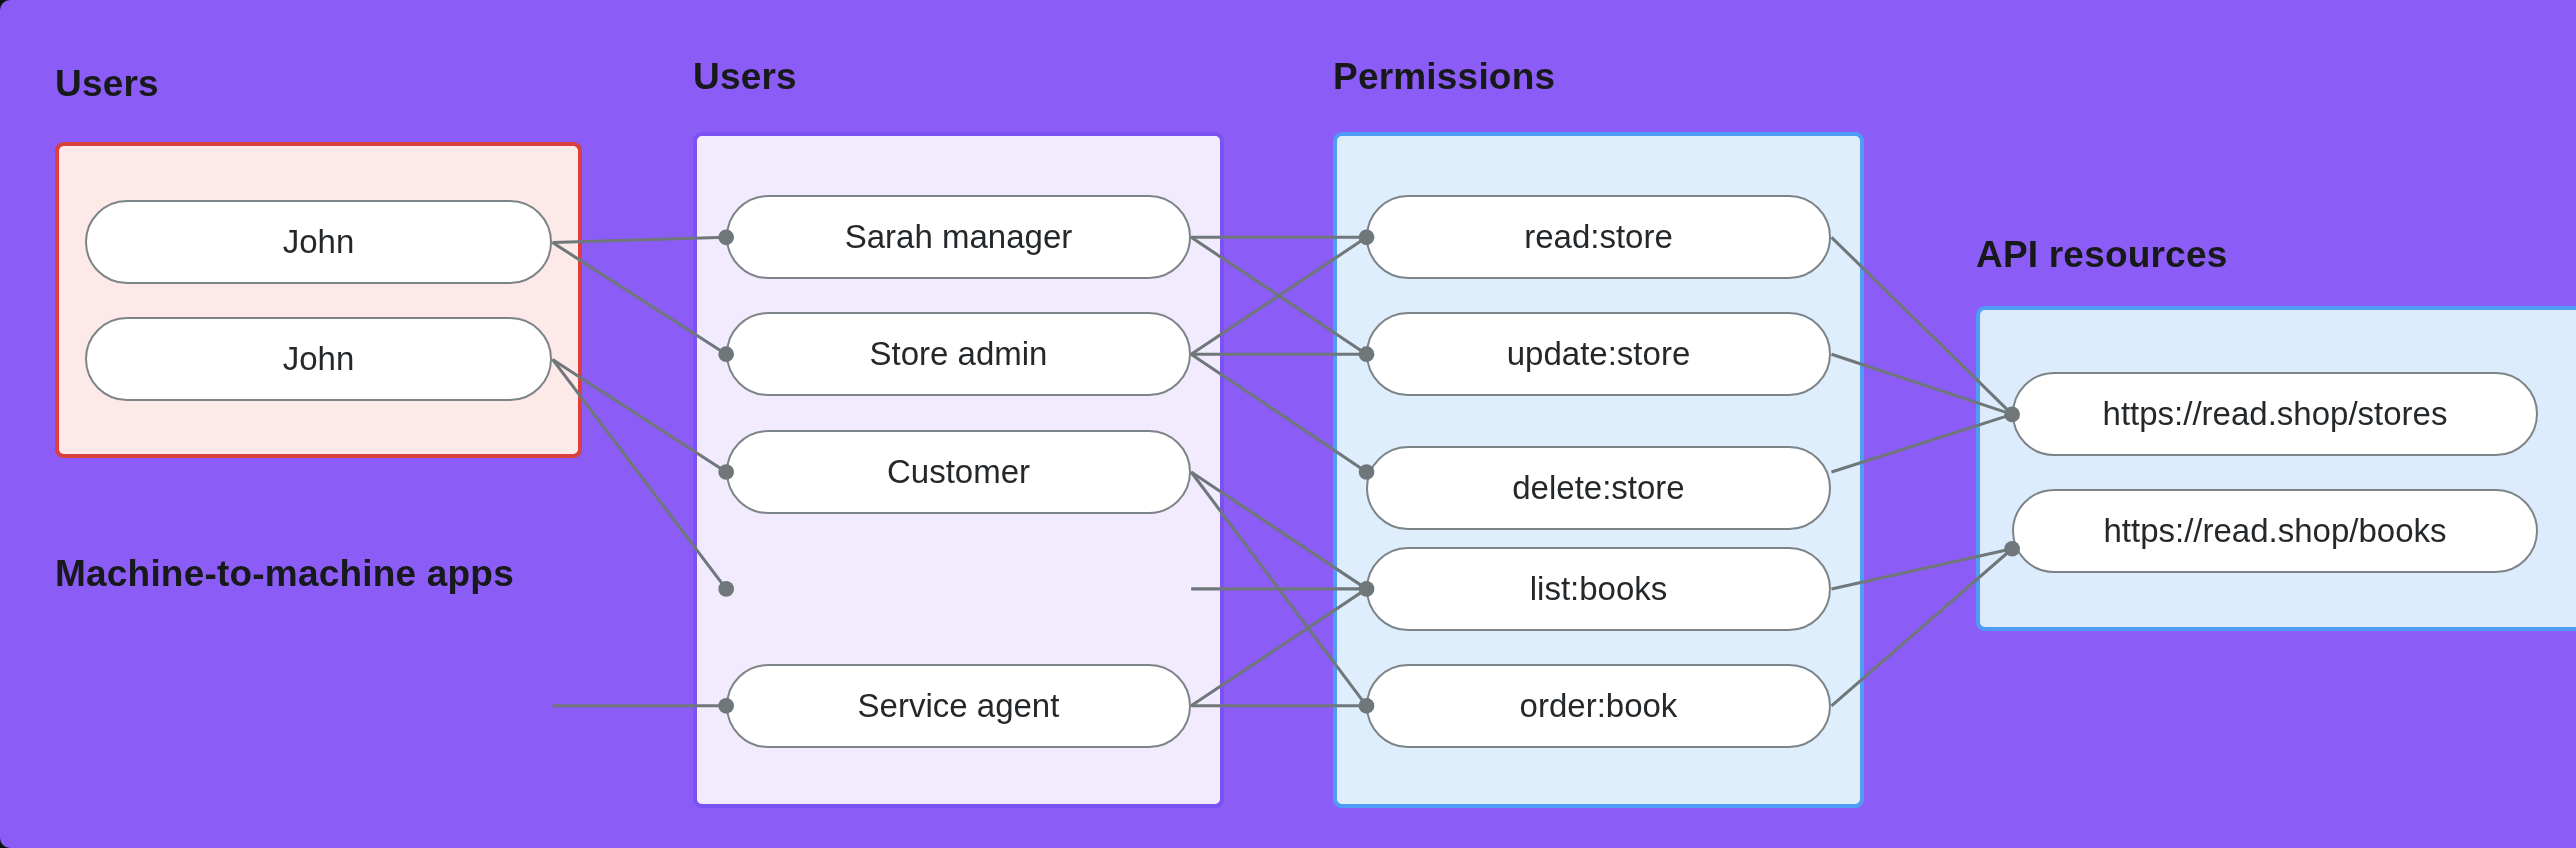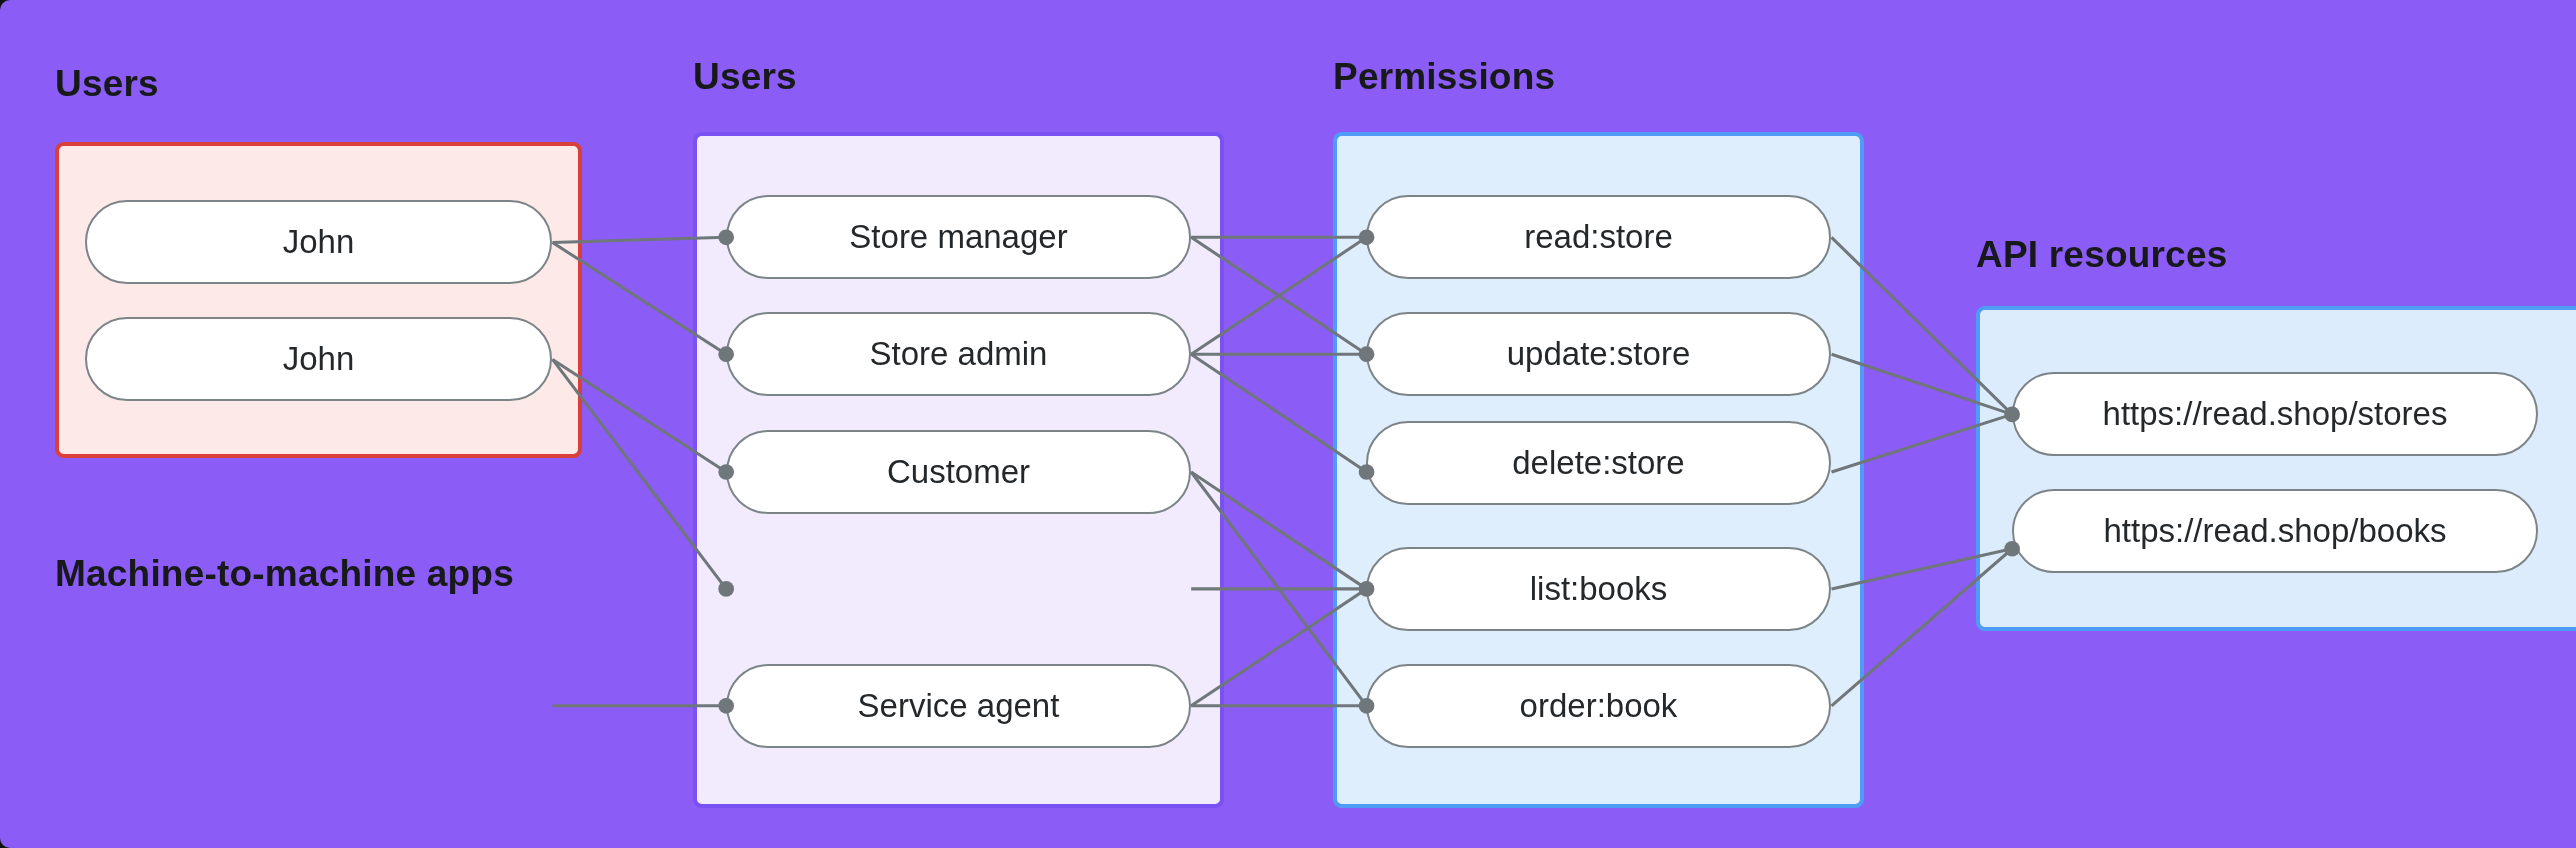--- a/index.html
+++ b/index.html
@@ -19,31 +19,31 @@
   <div class="section-label" style="left:55px;top:63px">Users</div>
   <div class="group-box" style="left: 55px; top: 142px; width: 527px; height: 316px; border-color: rgb(217, 64, 60); background: rgb(253, 234, 232);">
     <div class="pill" style="left:26px;top:54px;width:467px">John</div>
     <div class="pill" style="left:26px;top:171px;width:467px">John</div>
   </div>
 
   <div class="section-label" style="left:55px;top:553px">Machine-to-machine apps</div>
 
   <div class="section-label" style="left:693px;top:56px">Users</div>
   <div class="group-box" style="left: 693px; top: 132px; width: 531px; height: 676px; border-color: rgb(122, 82, 244); background: rgb(241, 235, 253);">
-    <div class="pill" style="left:29px;top:59px;width:465px">Store manager</div>
+    <div class="pill" style="left:29px;top:59px;width:465px">Sarah manager</div>
     <div class="pill" style="left:29px;top:176px;width:465px">Store admin</div>
     <div class="pill" style="left:29px;top:294px;width:465px">Customer</div>
     <div class="pill" style="left:29px;top:528px;width:465px">Service agent</div>
   </div>
 
   <div class="section-label" style="left:1333px;top:56px">Permissions</div>
   <div class="group-box" style="left: 1333px; top: 132px; width: 531px; height: 676px; border-color: rgb(79, 156, 247); background: rgb(223, 238, 252);">
     <div class="pill" style="left:29px;top:59px;width:465px">read:store</div>
     <div class="pill" style="left:29px;top:176px;width:465px">update:store</div>
-    <div class="pill" style="left:29px;top:285px;width:465px">delete:store</div>
+    <div class="pill" style="left:29px;top:310px;width:465px">delete:store</div>
     <div class="pill" style="left:29px;top:411px;width:465px">list:books</div>
     <div class="pill" style="left:29px;top:528px;width:465px">order:book</div>
   </div>
 
   <div class="section-label" style="left:1976px;top:234px">API resources</div>
   <div class="group-box" style="left: 1976px; top: 306px; width: 691px; height: 325px; border-color: rgb(79, 156, 247); background: rgb(221, 236, 252); text-align: right;">
     <div class="pill" style="left:32px;top:62px;width:526px">https://read.shop/stores</div>
     <div class="pill" style="left:32px;top:179px;width:526px">https://read.shop/books</div>
   </div>
 

